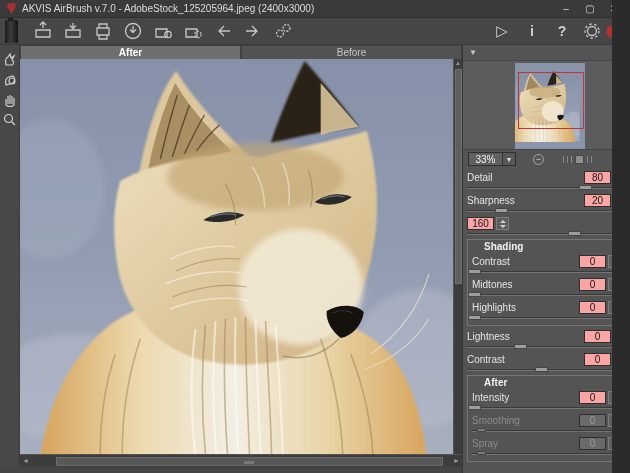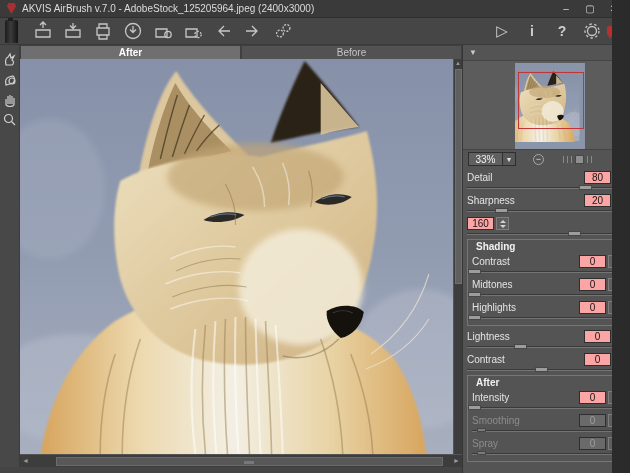--- a/index.html
+++ b/index.html
@@ -84,21 +84,21 @@
   .su{width:0;height:0;border-left:3px solid transparent;border-right:3px solid transparent;border-bottom:3px solid #d2d2d2;}
   .sd{width:0;height:0;border-left:3px solid transparent;border-right:3px solid transparent;border-top:3px solid #d2d2d2;}
   .ptrack{position:relative;height:6px;}
   .ptrack::before{content:'';position:absolute;left:0;right:0;top:2px;height:1px;background:#3a3a3a;box-shadow:0 1px 0 rgba(130,130,130,.7);}
   .ph{position:absolute;top:0;width:13px;height:5px;background:#9d9d9d;border:1px solid #474747;margin-left:-7px;}
   .prow.disabled .plabel{color:#8c8c8c;}
   .prow.disabled .pval{background:#6a6a6a;color:#9d9d9d;}
   .prow.disabled .ph{background:#7a7a7a;width:9px;height:4px;}
 
   .group{border:1px solid #767676;padding:1px 4px 2px;margin:1px 0 3px;}
-  .gtitle{font-size:10px;font-weight:bold;color:#f2f2f2;margin:0 4px 2px;}
+  .gtitle{font-size:10px;font-weight:bold;color:#f2f2f2;margin:0 12px 2px;}
 </style>
 </head>
 <body>
 
 <div class="window">
 
   <svg width="0" height="0" style="position:absolute">
     <defs>
       <linearGradient id="sky" x1="0" y1="0" x2="0" y2="1">
         <stop offset="0" stop-color="#8690a8"></stop>

